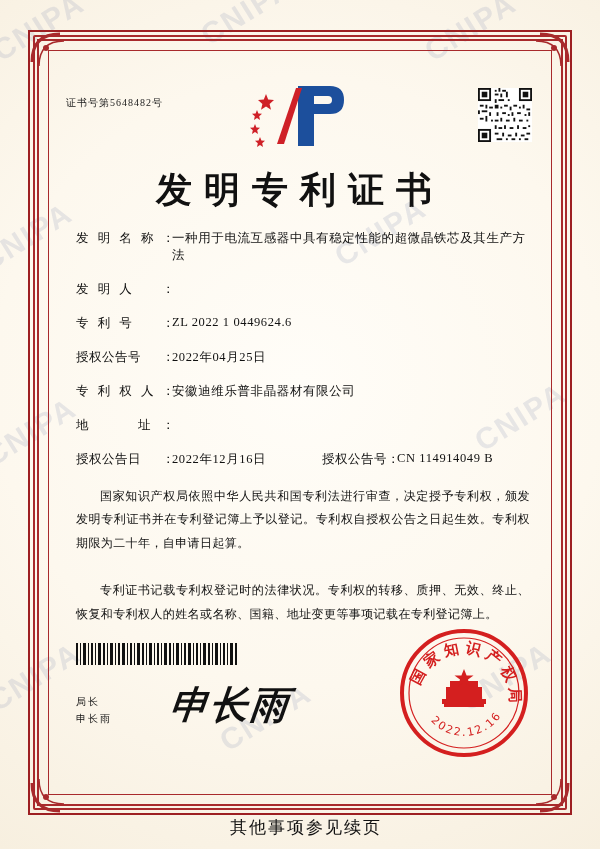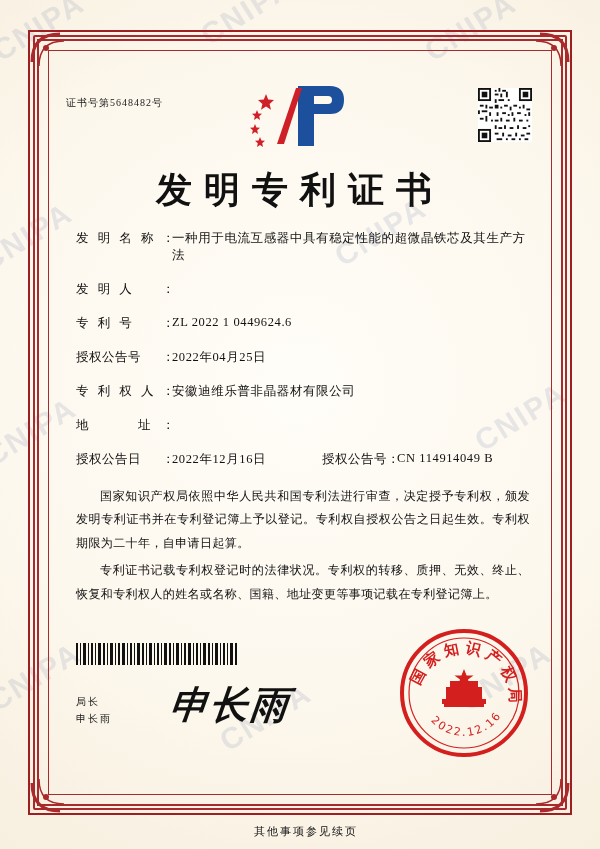--- a/index.html
+++ b/index.html
@@ -90,21 +90,21 @@
   .val{flex:1;letter-spacing:0.6px;}
   .row.split .val{flex:none;}
   .row .lab2{letter-spacing:0.5px;}
   .para{
     margin-top:14px;
     font-size:12px;line-height:1.95;color:#111;
     text-align:justify;
     text-indent:24px;
     letter-spacing:0.4px;
   }
-  .para.p2{margin-top:4px;}
+  .para.p2{margin-top:24px;}
   .barcode{
     position:absolute;left:16px;bottom:118px;
     width:162px;height:22px;
   }
   .sign-block{
     position:absolute;left:16px;bottom:56px;
     font-size:10px;color:#111;line-height:1.65;letter-spacing:2px;
   }
   .handwrite{
     position:absolute;left:110px;bottom:52px;
@@ -117,21 +117,21 @@
   .seal{
     position:absolute;right:10px;bottom:24px;
     width:132px;height:132px;
   }
   .pageno{
     position:absolute;left:0;right:0;bottom:4px;
     text-align:center;font-size:12px;color:#111;letter-spacing:1px;
   }
   .footnote{
     position:absolute;left:12px;right:0;bottom:10px;
-    text-align:center;font-size:11px;color:#111;letter-spacing:2px;
+    text-align:center;font-size:17px;color:#111;letter-spacing:2px;
   }
 </style>
 </head>
 <body>
 
 <div class="page">
 
   <span class="wm s1">CNIPA</span>
   <span class="wm s2">CNIPA</span>
   <span class="wm s3">CNIPA</span>

